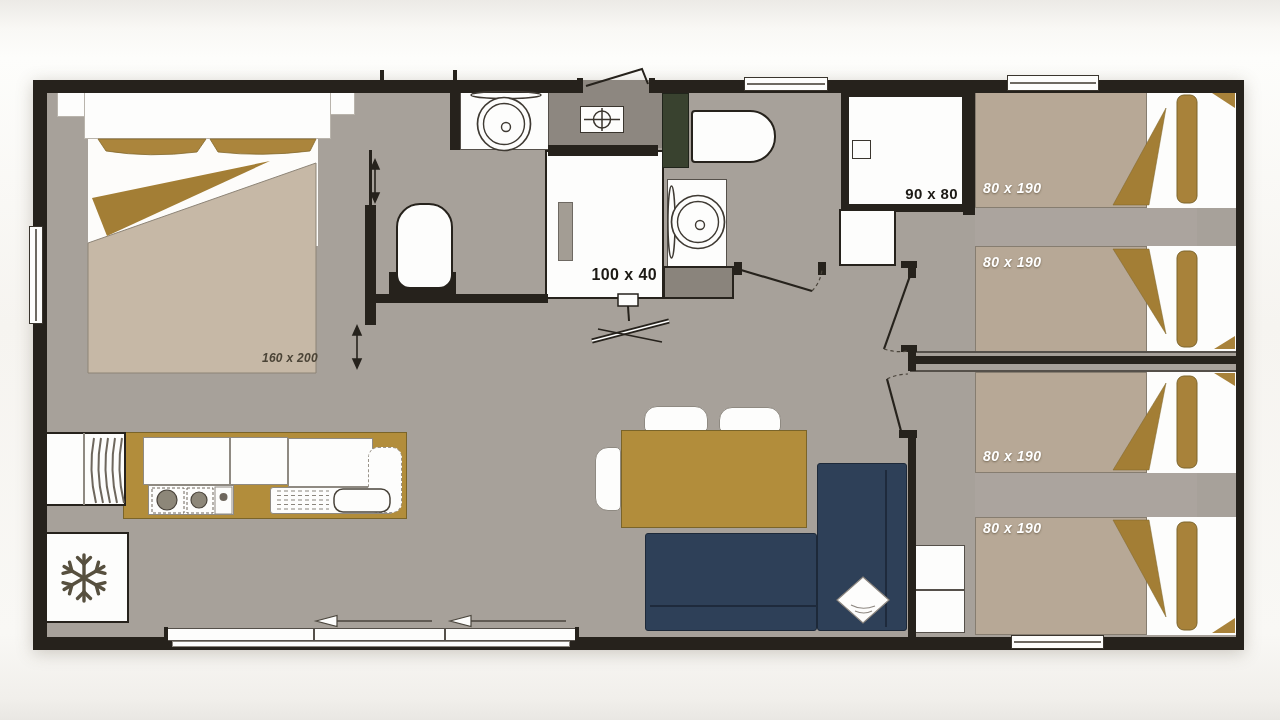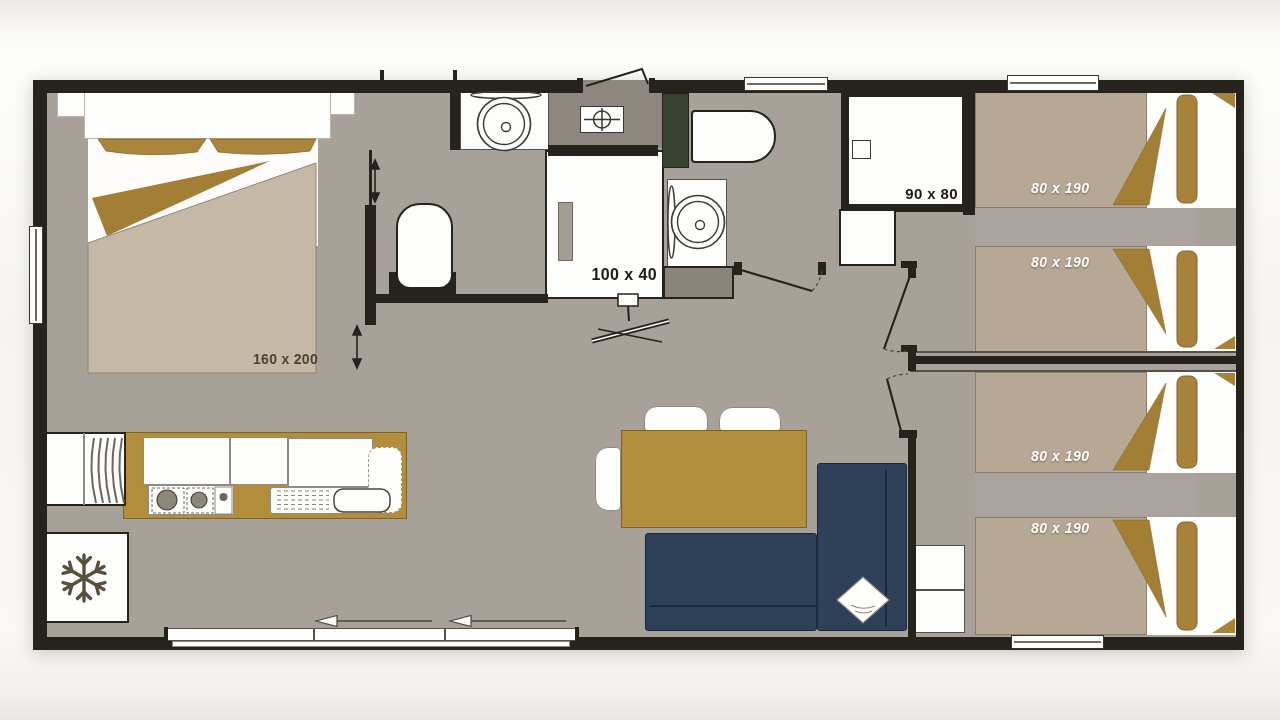--- a/index.html
+++ b/index.html
@@ -9,24 +9,24 @@
     background:linear-gradient(180deg,#eceae6 0%,#f9f8f5 4%,#fdfdfb 8%,#f6f4f0 45%,#f9f8f5 88%,#f1efeb 97%,#e9e7e3 100%);
   }
   .abs{position:absolute;box-sizing:border-box;}
   .plan-shadow{box-shadow:0 3px 16px rgba(90,80,60,.28);}
   .wall{background:#26221c;}
   .floor{background:#a7a19a;}
   .white-box{background:#fdfdfc;}
   .thin-border{border:1.5px solid #55504a;}
   .dark-border{border:2px solid #26221c;}
   .label{position:absolute;z-index:7;white-space:nowrap;}
-  .lbl-dark{color:#4a4336;font-weight:bold;font-size:14px;letter-spacing:.3px;}
+  .lbl-dark{color:#4a4336;font-weight:bold;font-size:12px;letter-spacing:.3px;font-style:italic;}
   .lbl-black{color:#1d1a15;font-weight:bold;letter-spacing:.4px;}
   .lbl-bed{color:#ffffff;font-weight:bold;font-style:italic;font-size:14px;letter-spacing:.5px;
-           text-shadow:0 1px 2px rgba(60,48,26,.55);margin-left:48px;}
+           text-shadow:0 1px 2px rgba(60,48,26,.55);}
   svg{position:absolute;left:0;top:0;z-index:6;pointer-events:none;}
   .z1{z-index:1}.z2{z-index:2}.z3{z-index:3}.z4{z-index:4}.z5{z-index:5}
 </style>
 </head>
 <body>
 
 <div class="abs plan-shadow" style="left:33px;top:80px;width:1211px;height:570px;"></div>
 <div class="abs floor z1" style="left:42px;top:88px;width:1196px;height:554px;"></div>
 
 <div class="abs z2" style="left:548px;top:88px;width:115px;height:60px;background:#8d8780;"></div>

